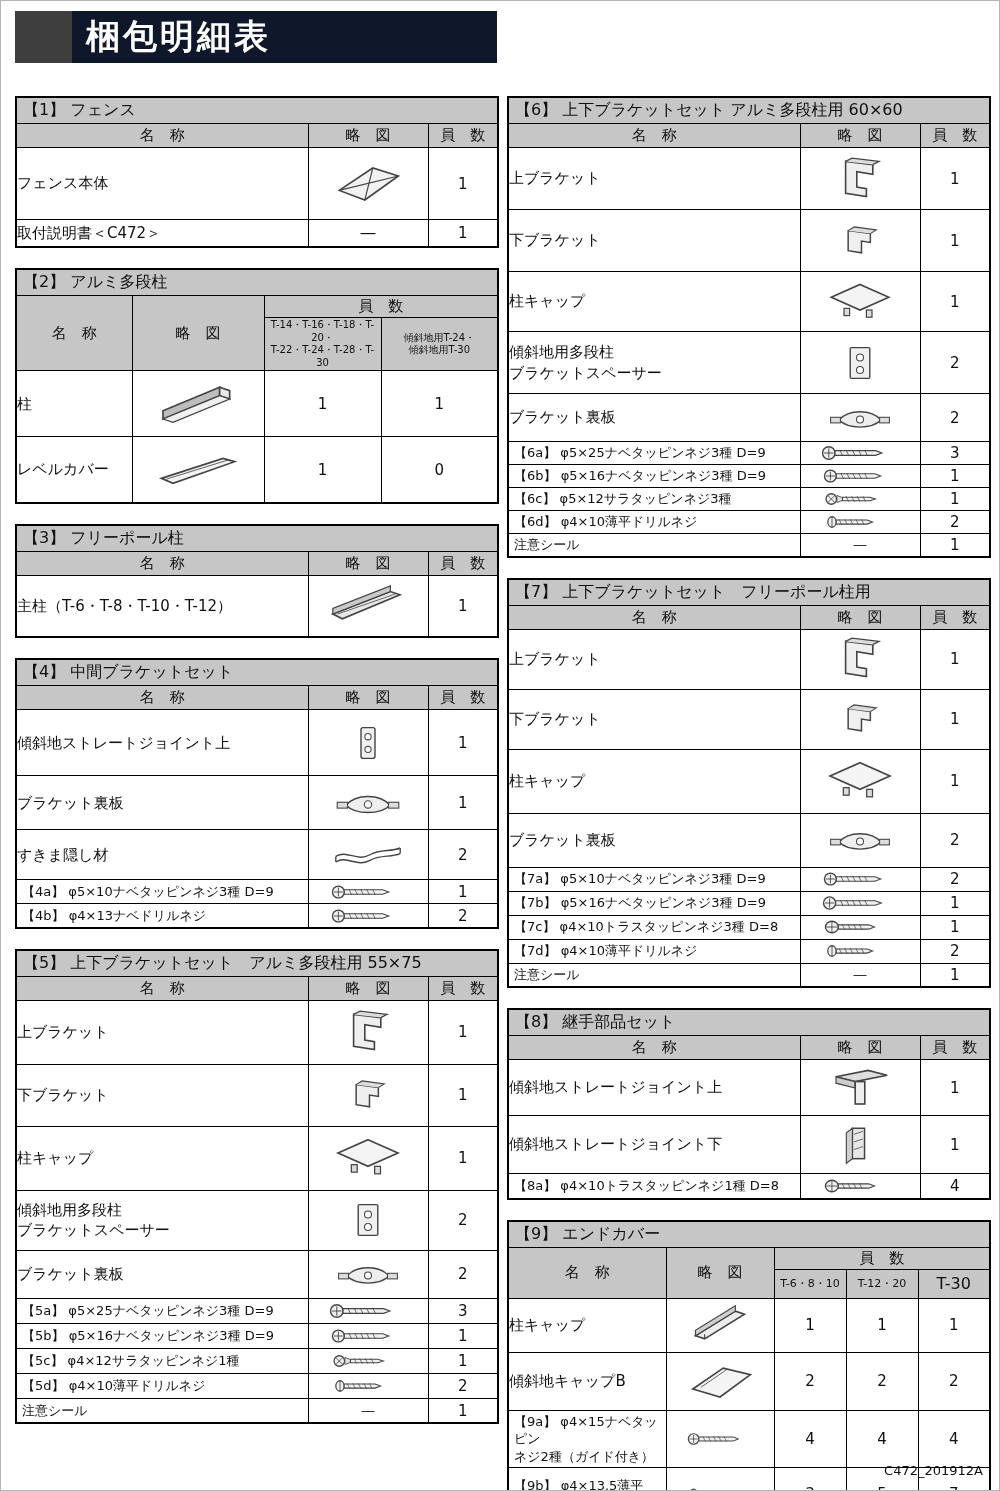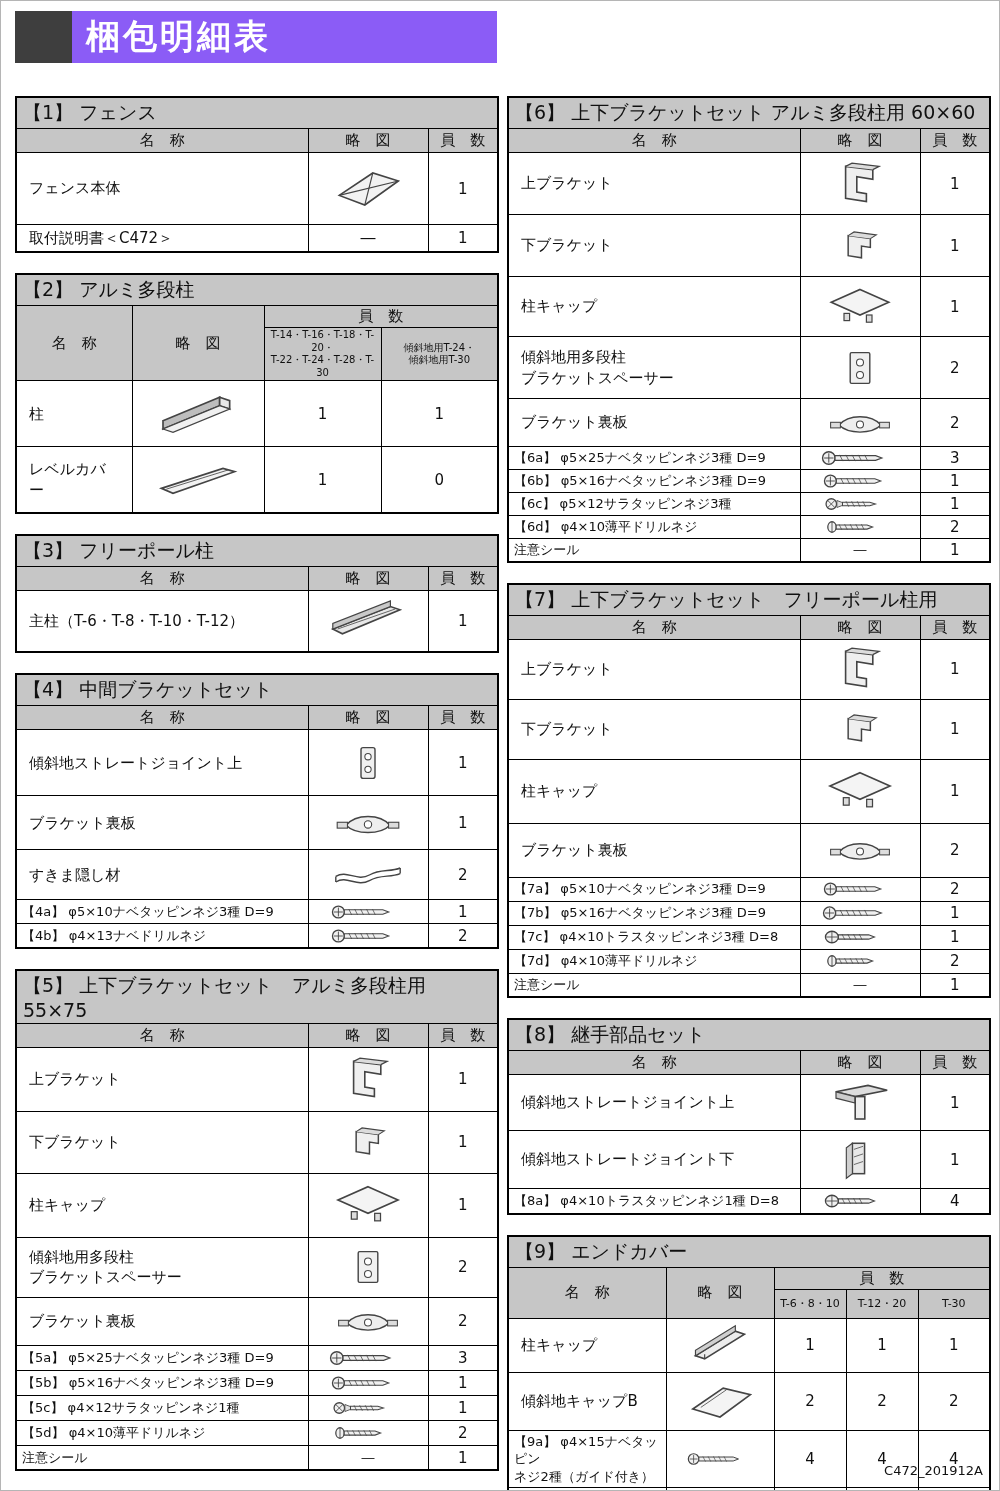--- a/index.html
+++ b/index.html
@@ -1,29 +1,29 @@
 <!DOCTYPE html>
 <html><head>
 <meta charset="utf-8">
 <style>
   html,body{margin:0;padding:0;}
   body{background:#d9d9d9;font-family:"DejaVu Sans","Liberation Sans",sans-serif;}
   .page{position:relative;width:1000px;height:1491px;background:#ffffff;margin:0 auto;overflow:hidden;border:1px solid #b5b5b5;box-sizing:border-box;}
-  .titlebar{position:absolute;left:14px;top:10px;width:482px;height:52px;background:#8b5cf6;display:flex;align-items:center;}
+  .titlebar{position:absolute;left:14px;top:10px;width:482px;height:52px;background:#0f172a;display:flex;align-items:center;}
   .titlebar .accent{width:57px;height:100%;background:#3e3e3e;flex:0 0 auto;}
   .titlebar .ttl{color:#ffffff;font-weight:bold;font-size:34px;letter-spacing:3px;margin-left:14px;white-space:nowrap;}
   .col{position:absolute;top:95px;width:482px;}
   .col-left{left:14px;}
   .col-right{left:506px;}
   table.pk{border-collapse:collapse;width:482px;table-layout:fixed;margin:0 0 20px 0;border:2px solid #000;}
   table.pk td{border:1px solid #000;color:#101010;font-size:15px;vertical-align:middle;overflow:hidden;}
-  tr.sec td{background:#c6c6c6;font-size:19px;padding:2px 6px;height:21px;}
+  tr.sec td{background:#c6c6c6;font-size:16px;padding:2px 6px;height:21px;}
   tr.head td{background:#c6c6c6;text-align:center;height:21px;font-size:15px;padding:1px;}
   tr.head td.sub{font-size:10px;line-height:1.25;white-space:pre-line;}
-  td.name{padding:3px 12px;white-space:pre-line;line-height:1.35;}
+  td.name{padding:3px 0;white-space:pre-line;line-height:1.35;}
   td.sketch{text-align:center;}
   td.qty{text-align:center;font-size:17px;}
   tr.screw td{font-size:13px;}
   tr.screw td.name{padding:2px 5px;}
   tr.screw td.qty{font-size:15px;}
   .ic{display:inline-block;vertical-align:middle;}
   .doccode{position:absolute;right:16px;top:1462px;font-size:13px;color:#111;}
   .defs{position:absolute;width:0;height:0;overflow:hidden;}
 </style>
 </head>
@@ -622,21 +622,21 @@
             <td colspan="5">【9】 エンドカバー</td>
           </tr>
         <tr class="head">
           <td rowspan="2">名　称</td>
           <td rowspan="2">略　図</td>
           <td colspan="3" style="height:18px">員　数</td>
         </tr>
         <tr class="head">
           <td class="sub" style="height:26px;font-size:11px">T-6・8・10</td>
           <td class="sub" style="font-size:11px">T-12・20</td>
-          <td class="sub" style="font-size:11px">T-30</td>
+          <td class="sub" style="font-size:16px">T-30</td>
         </tr>
         <tr style="height:54px">
           <td class="name">柱キャップ</td>
           <td class="sketch"><svg class="ic" width="84" height="46" viewBox="0 0 100 60">
                 <use href="#sym-endcv"></use>
               </svg></td>
           <td class="qty">1</td>
           <td class="qty">1</td>
           <td class="qty">1</td>
         </tr>

